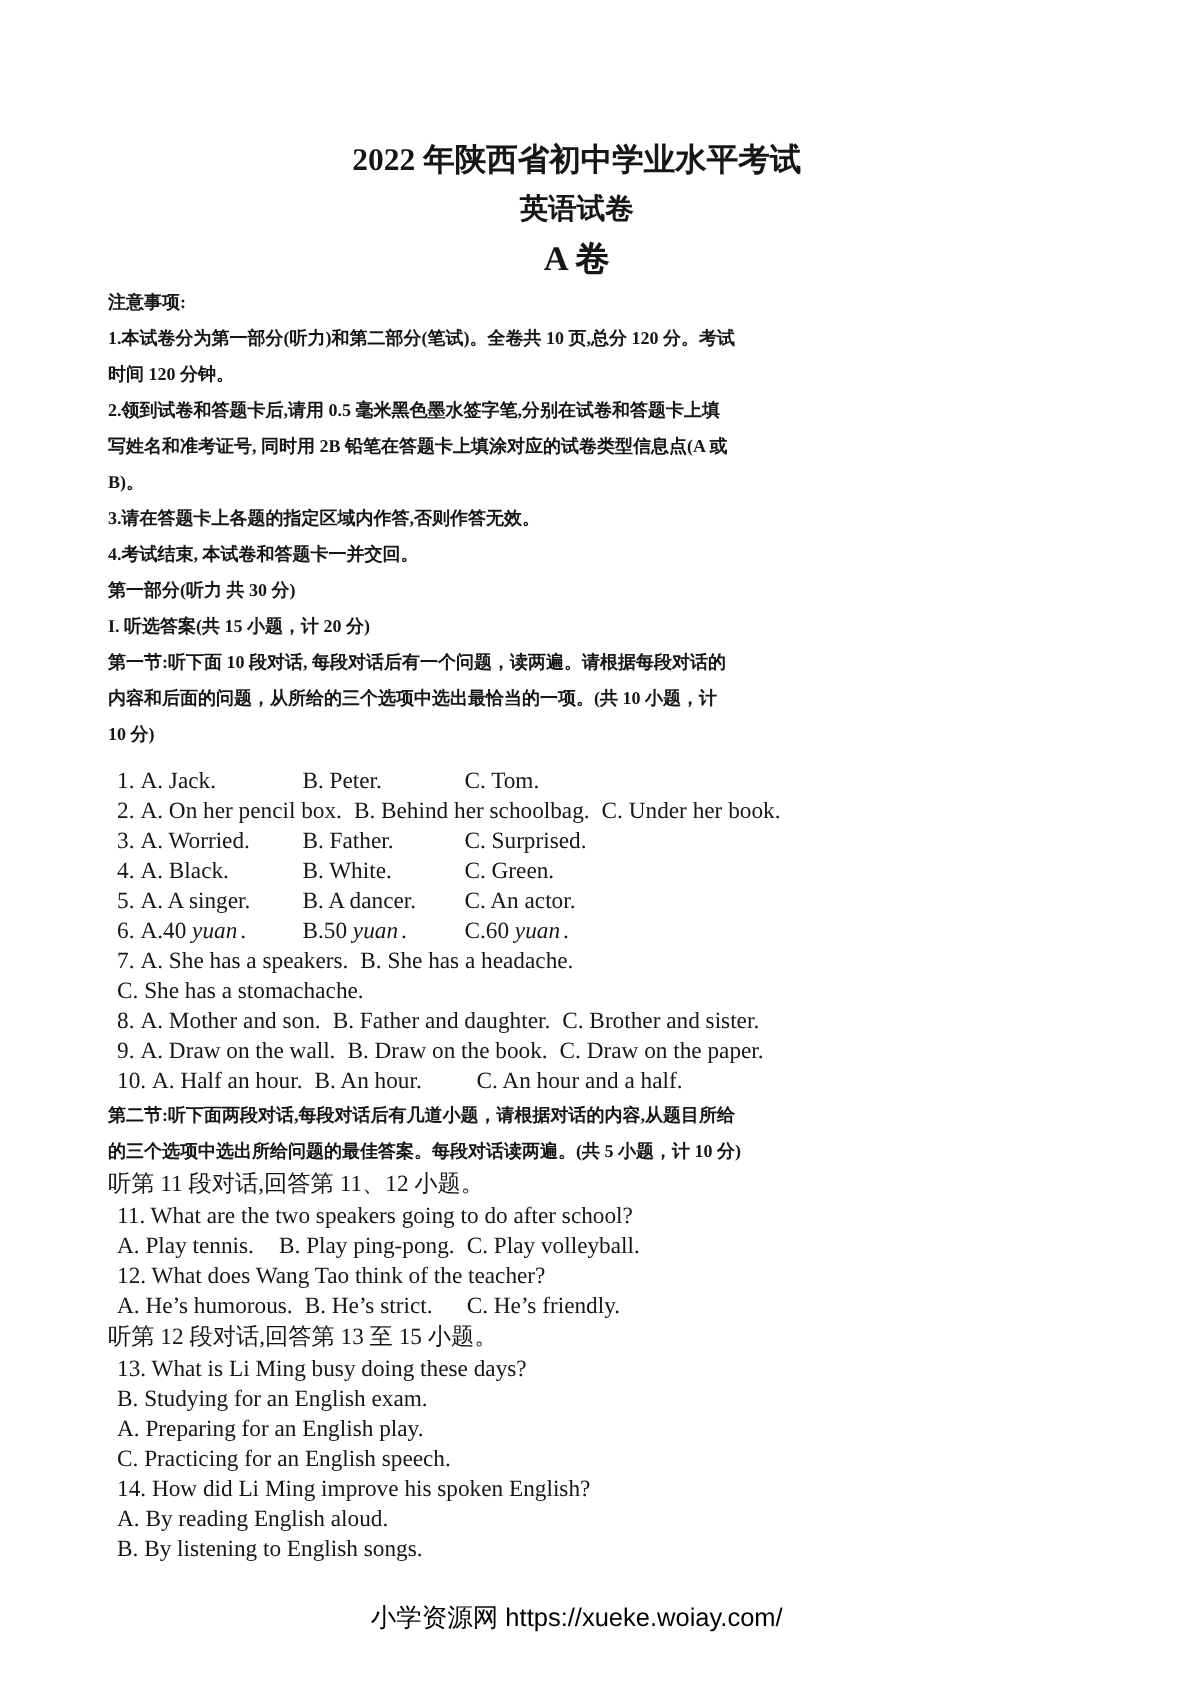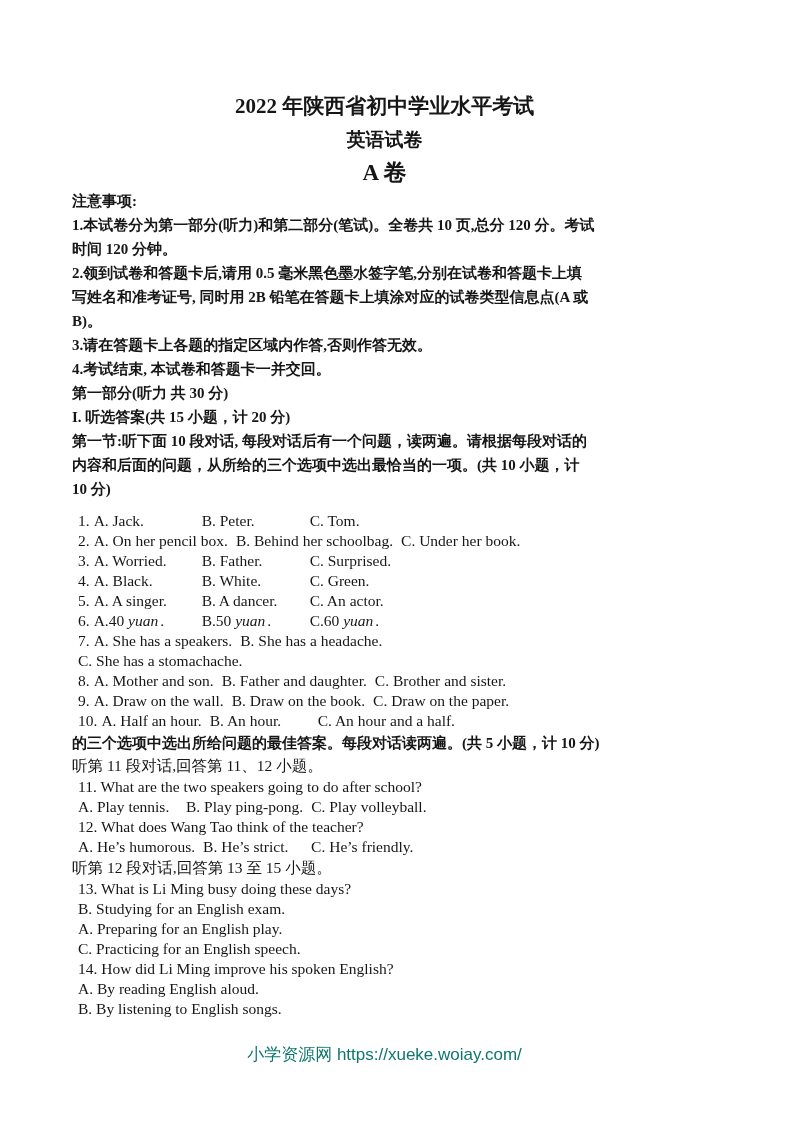--- a/index.html
+++ b/index.html
@@ -8,34 +8,34 @@
     font-family:"Liberation Serif","DejaVu Serif",serif;
     overflow:hidden;position:relative;
   }
   .page{padding:90px 96px 0 72px;}
 
   .titles{text-align:center;}
   .title-1{font-size:21px;font-weight:bold;line-height:33px;}
   .title-2{font-size:19px;font-weight:bold;line-height:33px;}
   .title-3{font-size:23px;font-weight:bold;line-height:33px;}
 
-  .cn{font-weight:bold;font-size:15px;line-height:24px;}
+  .cn{font-weight:bold;font-size:12px;line-height:24px;}
   .cn div{white-space:nowrap;}
 
   .en{font-size:15.5px;line-height:20px;padding-left:6px;}
   .en-block-1{margin-top:10px;}
   .qrow{white-space:nowrap;}
   .qnum{display:inline-block;margin-right:4px;}
   .opt{display:inline-block;min-width:100px;margin-right:8px;}
   .it{font-style:italic;padding-right:2px;}
 
   .cue{font-weight:normal;font-size:15.5px;line-height:22px;}
 
   .footer{
-    margin-top:26px;text-align:center;color:#0f766e;
+    margin-top:26px;text-align:center;color:#000000;
     font-family:"Liberation Sans","DejaVu Sans",sans-serif;
     font-size:17px;line-height:20px;
   }
 </style>
 </head>
 <body>
 
 <div class="page">
 
   <div class="titles">
@@ -90,20 +90,21 @@
     </div>
     <div class="qrow">
       <span class="qnum">9.</span><span class="opt">A. Draw on the wall.</span><span class="opt">B. Draw on the book.</span><span class="opt">C. Draw on the paper.</span>
     </div>
     <div class="qrow">
       <span class="qnum">10.</span><span class="opt">A. Half an hour.</span><span class="opt">B. An hour.</span><span class="opt">C. An hour and a half.</span>
     </div>
   </div>
 
   <div class="cn">
+    <div>第二节:听下面两段对话,每段对话后有几道小题，请根据对话的内容,从题目所给</div>
     <div>的三个选项中选出所给问题的最佳答案。每段对话读两遍。(共 5 小题，计 10 分)</div>
   </div>
 
   <div class="cue">听第 11 段对话,回答第 11、12 小题。</div>
 
   <div class="en">
     <div>11. What are the two speakers going to do after school?</div>
     <div class="qrow">
       <span class="opt">A. Play tennis.</span><span class="opt">B. Play ping-pong.</span><span class="opt">C. Play volleyball.</span>
     </div>

